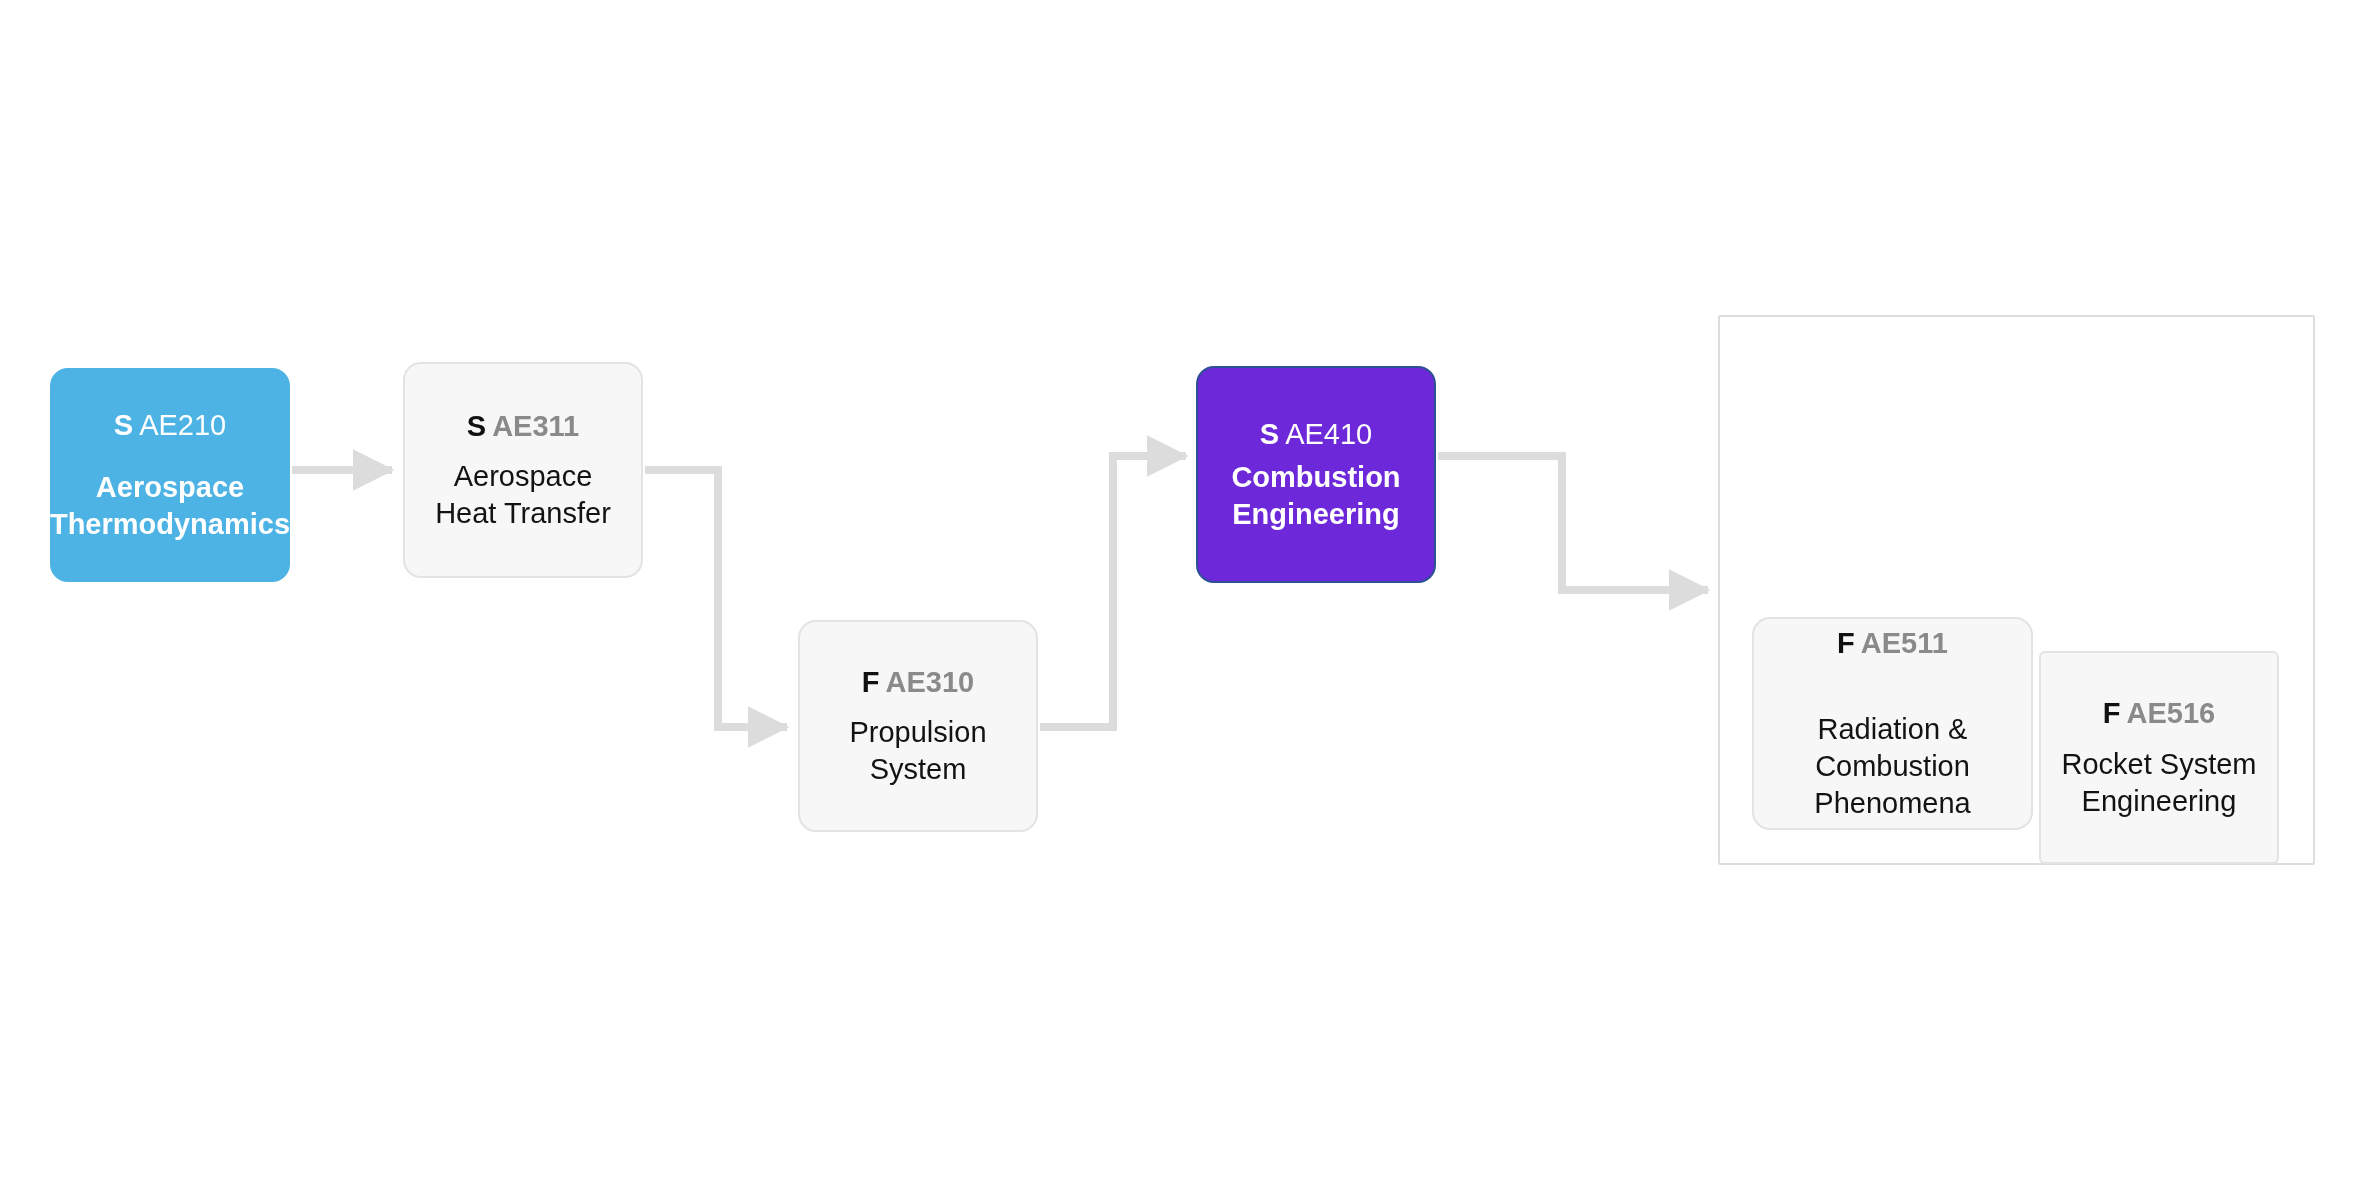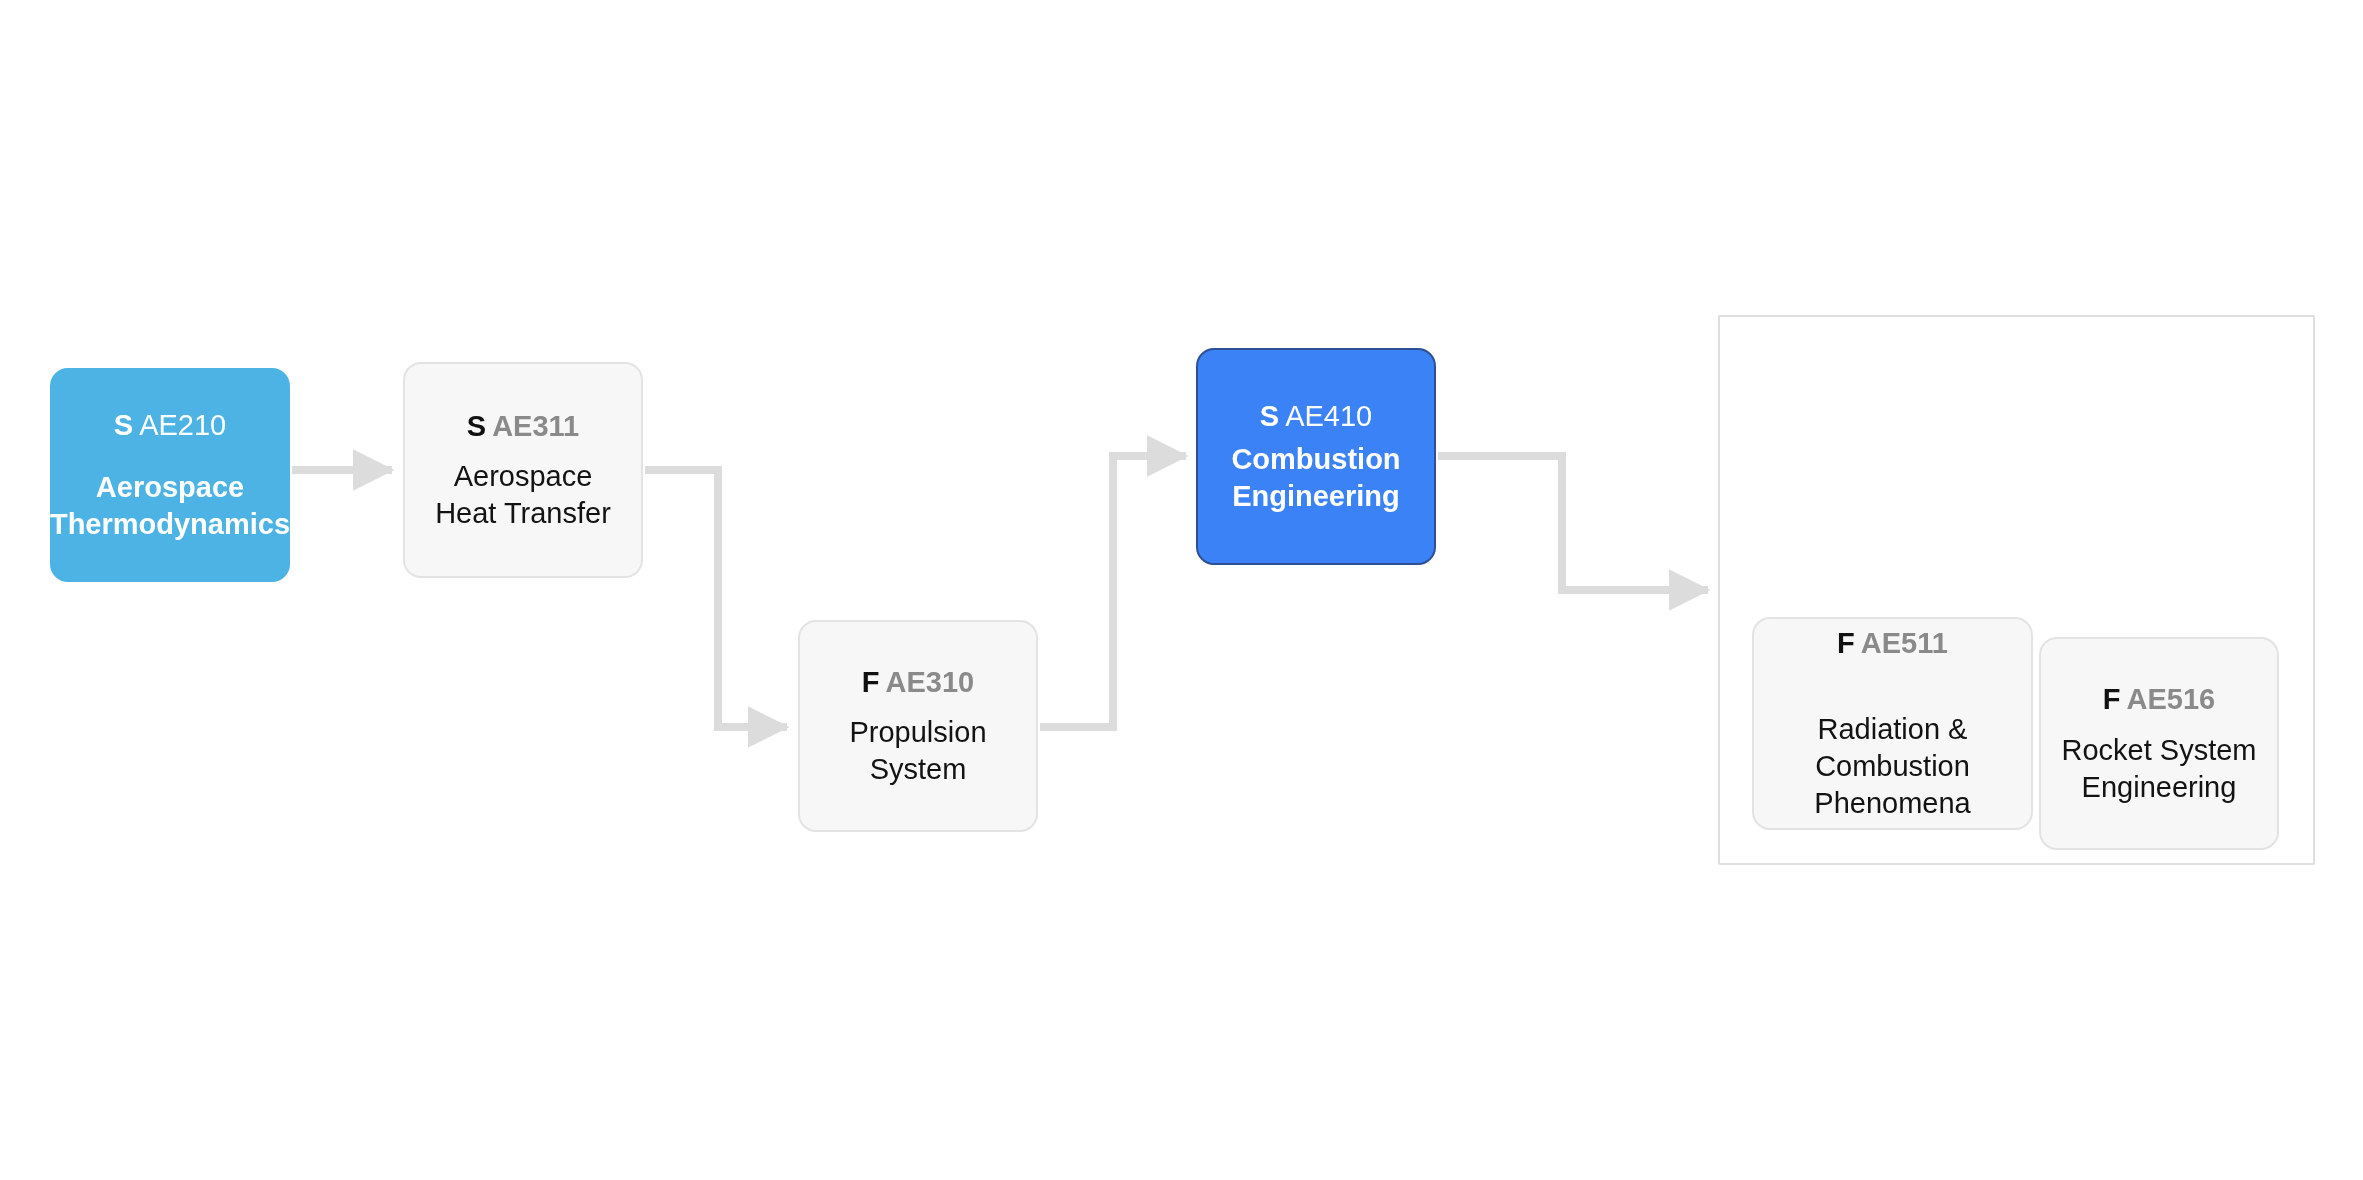--- a/index.html
+++ b/index.html
@@ -43,22 +43,23 @@
   }
   .node.plain {
     background: #f7f7f7;
     border: 2px solid #e3e3e3;
   }
   .node.accent-light {
     background: #4cb3e4;
     border: 2px solid #4cb3e4;
   }
   .node.accent-dark {
-    background: #3b82f6;
+    background: #6d28d9;
     border: 2px solid #2d4f94;
+    margin-top: 18px;
   }
 
   .node-code {
     font-size: 29px;
     line-height: 1.25;
     white-space: nowrap;
     margin-bottom: 14px;
   }
   .code-prefix {
     font-weight: 700;
@@ -163,21 +164,21 @@
 
   <div class="node plain tight" style="left:1752px; top:617px; width:281px; height:213px;justify-content:space-between;">
     <div class="node-code">
       <span class="code-prefix">F</span><span class="code-number">AE511</span>
     </div>
     <div class="node-title">Radiation  &amp;
 Combustion
 Phenomena</div>
   </div>
 
-  <div class="node plain" style="left:2039px; top:637px; width:240px; height:213px;">
+  <div class="node plain" style="left:2039px; top:651px; width:240px; height:213px;border-radius:6px;">
     <div class="node-code">
       <span class="code-prefix">F</span><span class="code-number">AE516</span>
     </div>
     <div class="node-title">Rocket System
 Engineering</div>
   </div>
 
 </div>
 
 </body></html>

